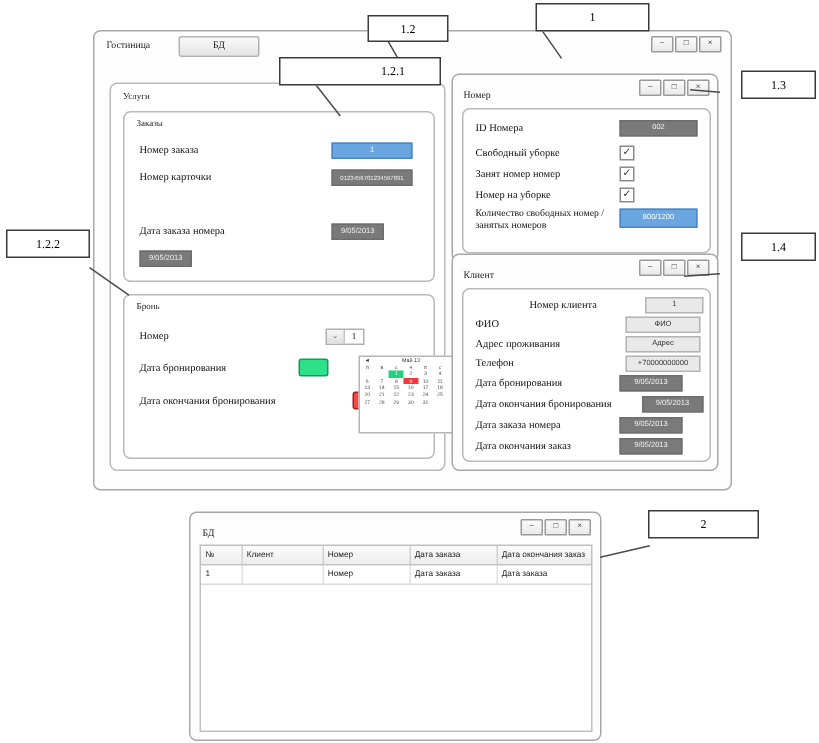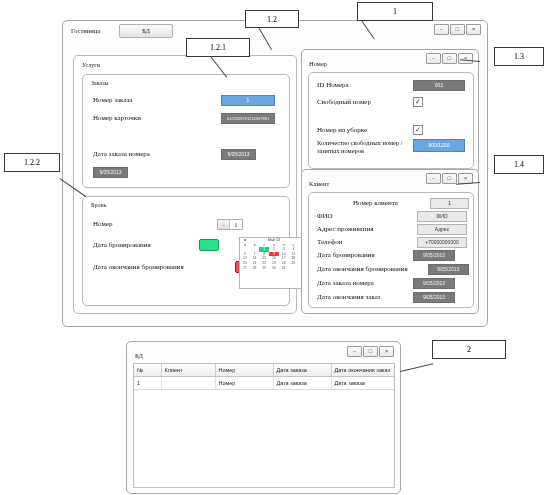--- a/index.html
+++ b/index.html
@@ -139,21 +139,21 @@
 <div class="leader" style="left:480px;top:62px;width:20px;transform:rotate(185deg);"></div>
 <div class="leader" style="left:480px;top:183px;width:24px;transform:rotate(176deg);"></div>
 <div class="leader" style="left:400px;top:371px;width:34px;transform:rotate(-13deg);"></div>
 
 <div class="callout" style="left:357px;top:2px;width:74px;height:17px;">
   <span>1</span>
 </div>
 <div class="callout" style="left:245px;top:10px;width:52px;height:16px;">
   <span>1.2</span>
 </div>
-<div class="callout" style="left:186px;top:38px;width:62px;height:17px;">
+<div class="callout" style="left:186px;top:38px;width:62px;height:17px;padding-left:44px;">
   <span>1.2.1</span>
 </div>
 <div class="callout" style="left:4px;top:153px;width:54px;height:17px;align-items:center;">
   <span>1.2.2</span>
 </div>
 <div class="callout" style="left:494px;top:47px;width:48px;height:17px;">
   <span>1.3</span>
 </div>
 <div class="callout" style="left:494px;top:155px;width:48px;height:17px;">
   <span>1.4</span>
@@ -291,21 +291,25 @@
       <div class="wbtn">−</div>
       <div class="wbtn">□</div>
       <div class="wbtn">×</div>
     </div>
     <div class="grp" style="left:6px;top:22px;width:164px;height:95px;">
       <div class="frow" style="left:8px;top:7px;width:150px;">
         <div class="flabel" style="width:96px;">ID Номера</div>
         <div class="fval" style="width:50px;">002</div>
       </div>
       <div class="frow" style="left:8px;top:24px;width:150px;">
-        <div class="flabel" style="width:96px;">Свободный номер</div>
+        <div class="flabel" style="width:96px;">Свободный уборке</div>
+        <div class="chk">✓</div>
+      </div>
+      <div class="frow" style="left:8px;top:38px;width:150px;">
+        <div class="flabel" style="width:96px;">Занят номер номер</div>
         <div class="chk">✓</div>
       </div>
       <div class="frow" style="left:8px;top:52px;width:150px;">
         <div class="flabel" style="width:96px;">Номер на уборке</div>
         <div class="chk">✓</div>
       </div>
       <div class="frow" style="left:8px;top:66px;width:152px;align-items:flex-start;">
         <div class="flabel" style="width:96px;white-space:normal;font-size:6.5px;line-height:8px;">Количество свободных номер / занятых номеров</div>
         <div class="fval blue" style="width:50px;height:11px;line-height:11px;">800/1200</div>
       </div>

